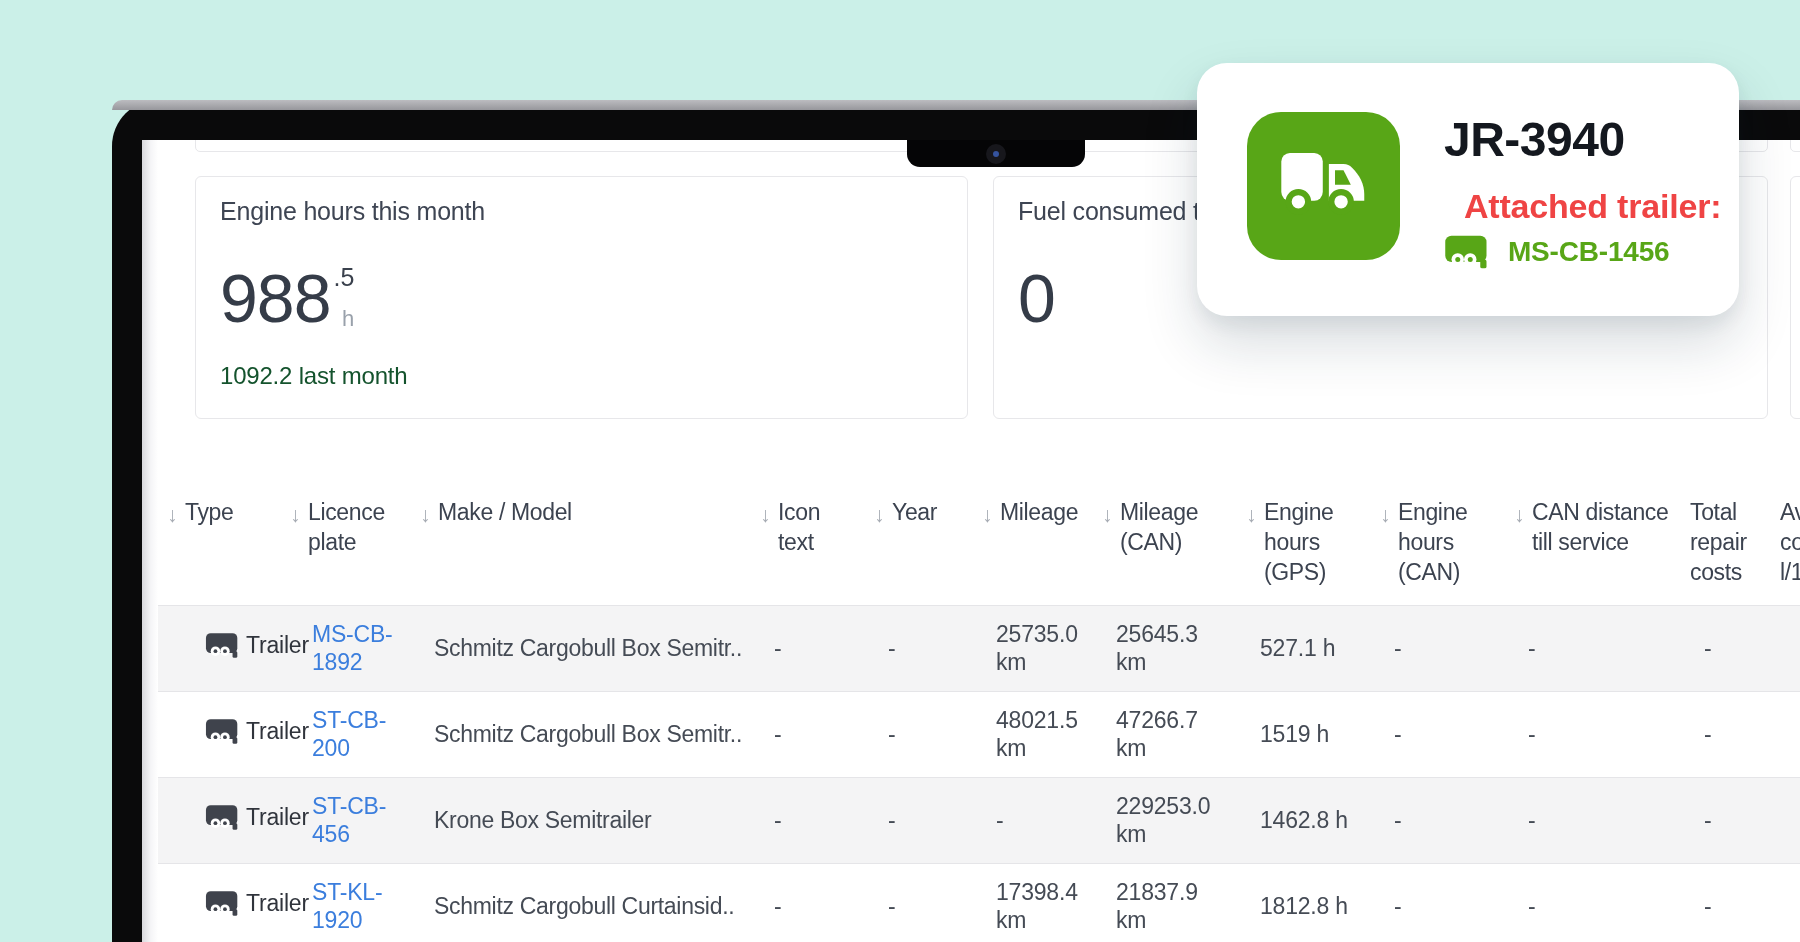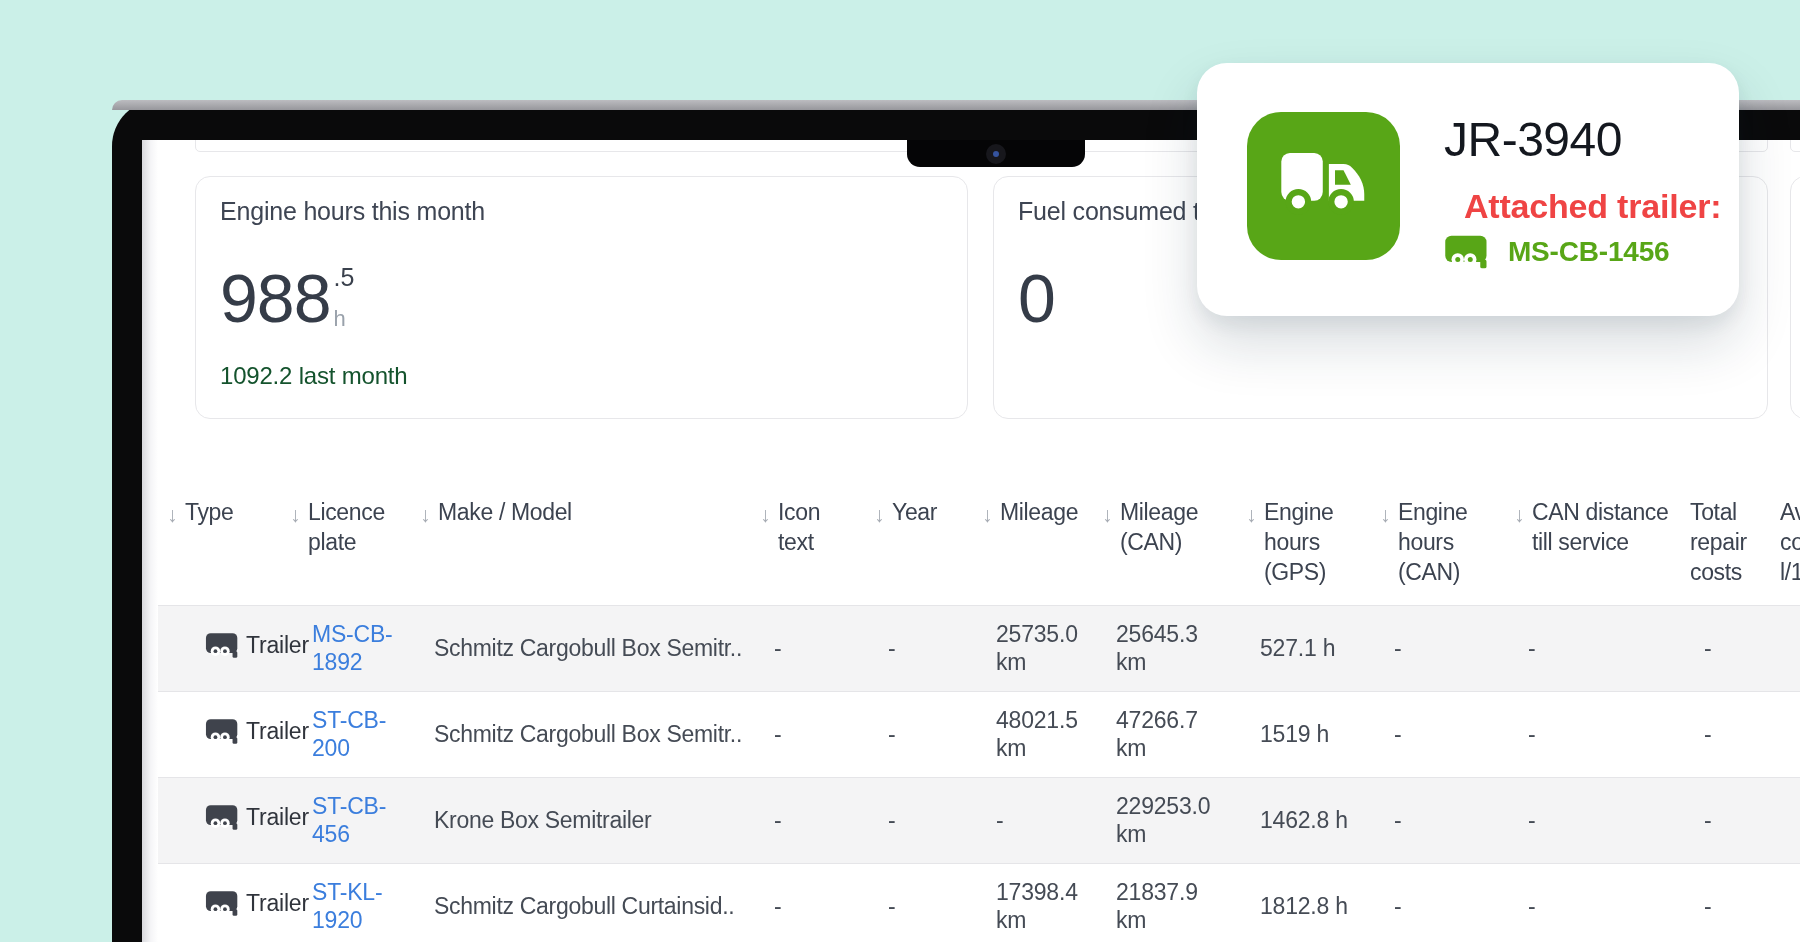--- a/index.html
+++ b/index.html
@@ -51,27 +51,27 @@
     position:absolute; top:-14px; height:26px; background:#fff;
     border:1px solid #e7e7ea; border-radius:5px; z-index:1;
   }
   .stub-1 { left:53px;  width:773px; }
   .stub-2 { left:851px; width:775px; }
   .stub-3 { left:1648px; width:300px; }
 
   
   .card {
     position:absolute; top:36px; height:243px; background:#fff;
-    border:1px solid #e7e7ea; border-radius:15px; padding:20px 24px; z-index:2;
+    border:1px solid #e7e7ea; border-radius:6px; padding:20px 24px; z-index:2;
   }
   .card-engine { left:53px;  width:773px; }
   .card-fuel   { left:851px; width:775px; }
   .card-third  { left:1648px; width:300px; }
   .card-title  { font-size:25px; color:#3e4553; letter-spacing:-0.2px; }
-  .num-wrap { display:flex; margin-top:34px; height:76px; align-items:flex-start; }
+  .num-wrap { display:flex; margin-top:34px; height:76px; align-items:flex-start;text-align:right; }
   .big-num  { font-size:68px; line-height:76px; font-weight:500; color:#353c48; letter-spacing:-1px; }
   .num-side { display:flex; flex-direction:column; justify-content:space-between; height:74px; padding:3px 0 2px 3px; }
   .num-decimal { font-size:25px; color:#3a414d; }
   .num-unit    { font-size:22px; color:#99a1ab; }
   .card-sub { margin-top:26px; font-size:24px; color:#14532d; letter-spacing:-0.2px; }
 
   
   .table-wrap { position:absolute; left:13px; top:353px; z-index:2; }
   table { border-collapse:collapse; table-layout:fixed; width:1763px; }
   col.c-type{width:123px} col.c-plate{width:130px} col.c-model{width:340px}
@@ -107,21 +107,21 @@
   .popup {
     position:absolute; left:1197px; top:63px; width:542px; height:253px;
     background:#fff; border-radius:30px; z-index:50;
     box-shadow:0 28px 55px rgba(18,42,60,0.16), 0 8px 18px rgba(18,42,60,0.07);
     display:flex; padding:49px 0 0 50px; gap:44px;
   }
   .truck-badge {
     width:153px; height:148px; border-radius:34px; background:#58a617;
     display:flex; align-items:center; justify-content:center; flex:none;
   }
-  .popup-title { font-size:48px; line-height:56px; font-weight:400; color:#14181f; letter-spacing:-0.5px; }
+  .popup-title { font-size:48px; line-height:56px; font-weight:700; color:#14181f; letter-spacing:-0.5px; }
   .popup-sub   { margin-top:22px; font-size:34px; line-height:32px; font-weight:700; color:#ef4444; letter-spacing:-0.2px;margin-left:20px; }
   .popup-trailer { margin-top:10px; display:flex; align-items:center; gap:14px; }
   .popup-plate { font-size:28px; font-weight:700; color:#58a617; letter-spacing:-0.2px; }
 </style>
 </head>
 <body>
 
 <div class="laptop">
   <div class="lid-edge"></div>
 

